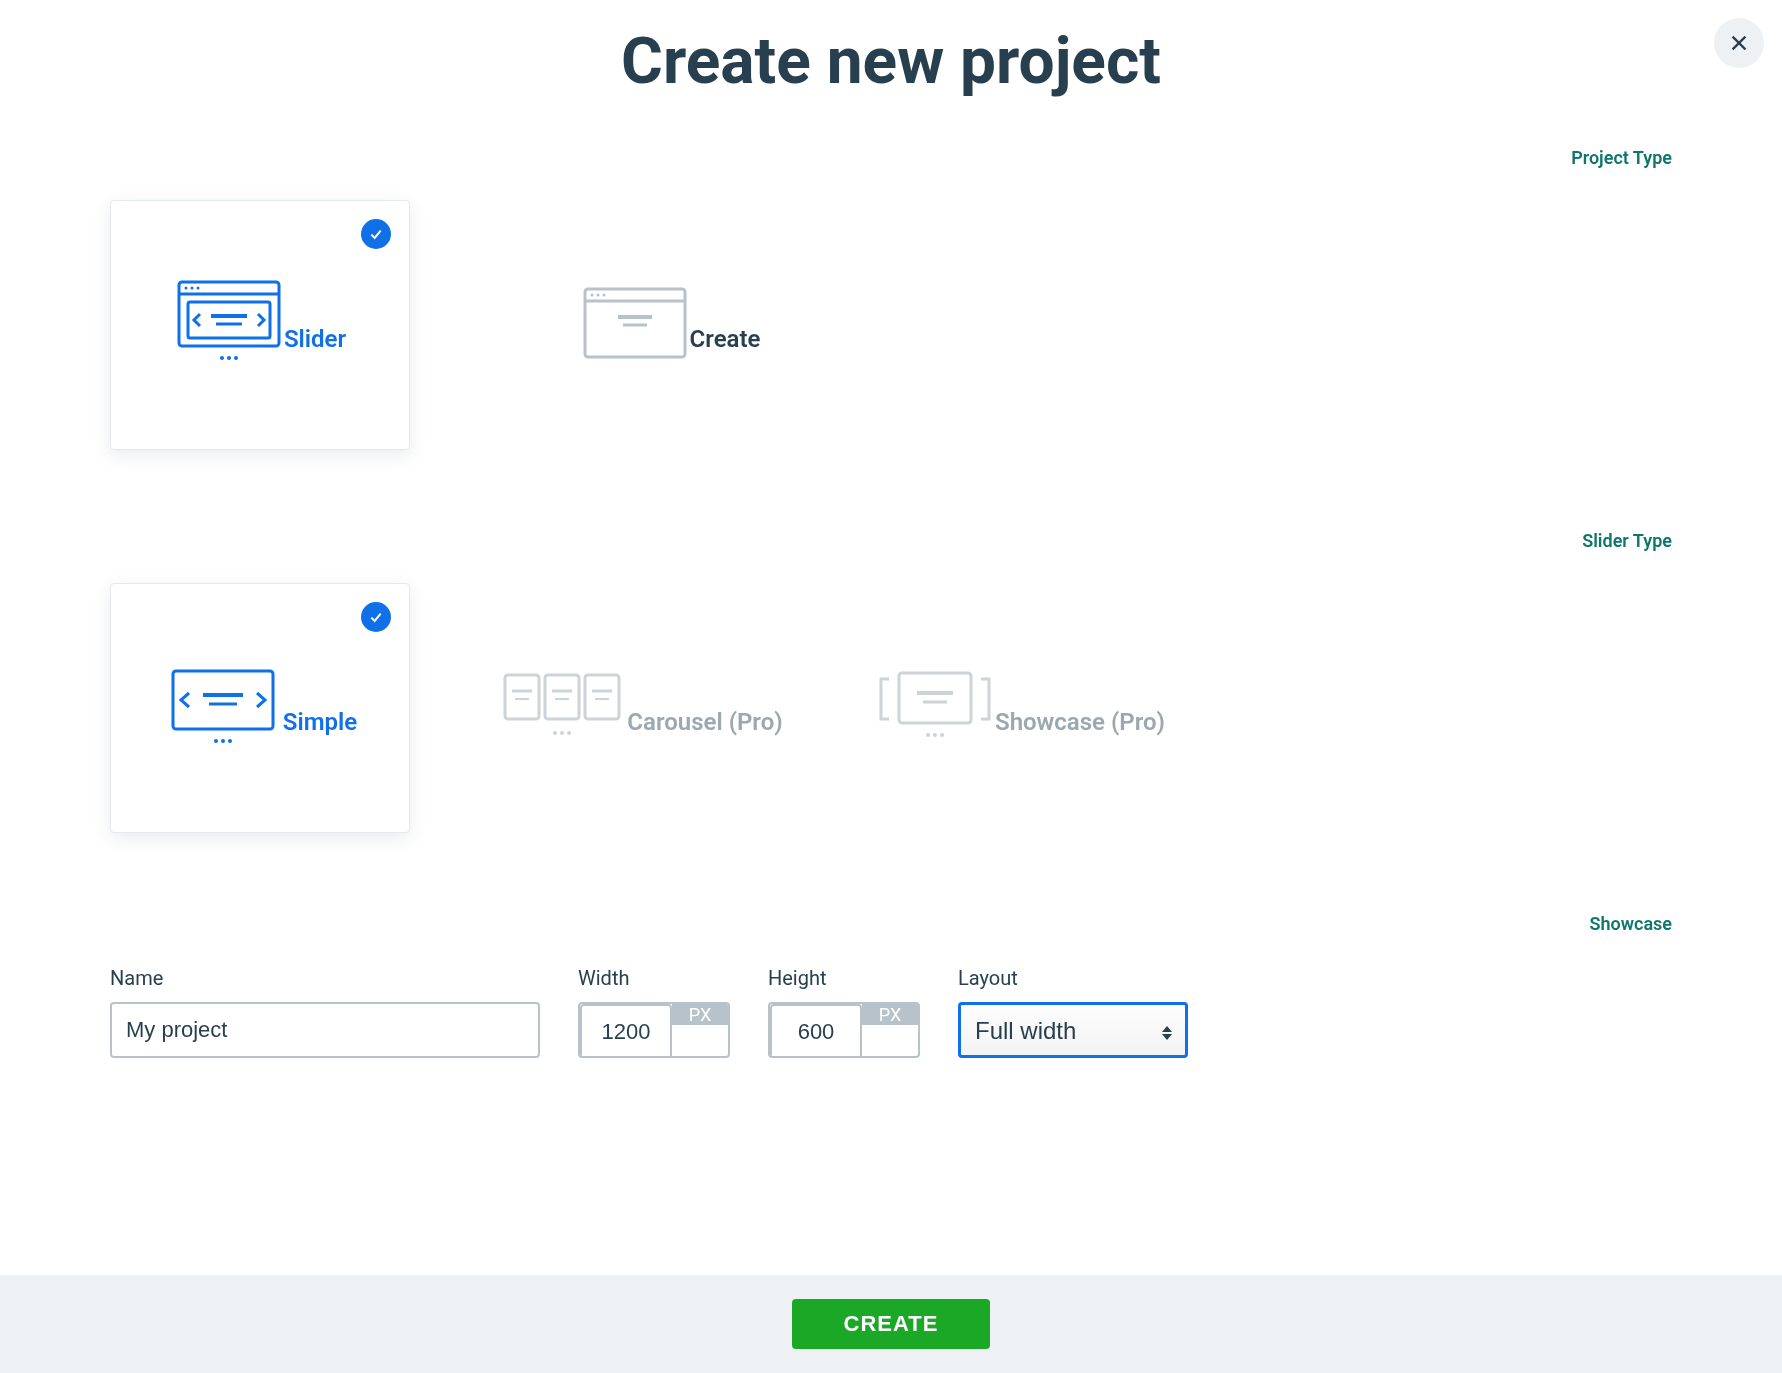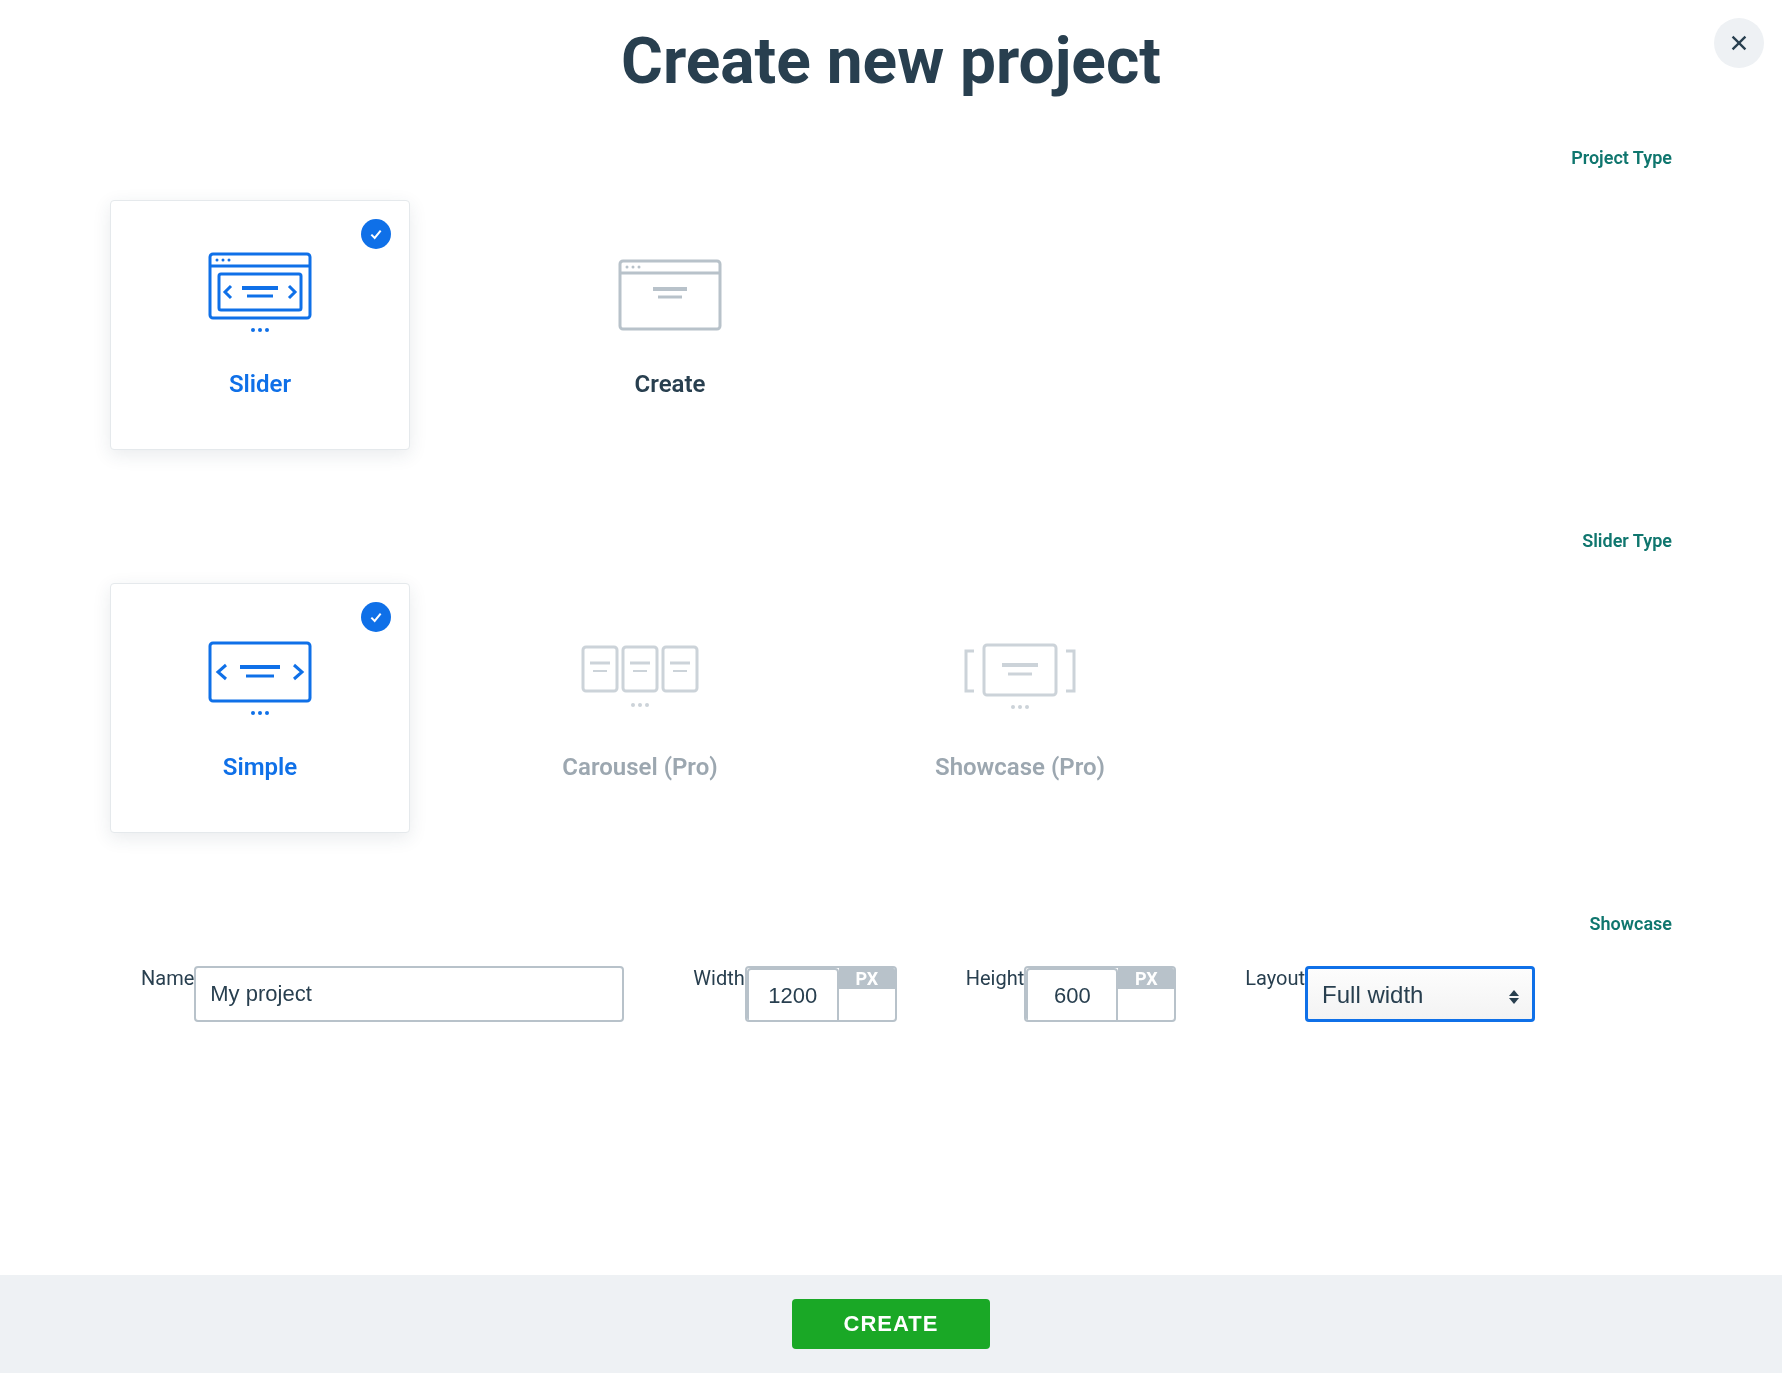--- a/index.html
+++ b/index.html
@@ -58,21 +58,20 @@
       display: flex;
       gap: 110px;
       margin-bottom: 80px;
     }
     .card {
       position: relative;
       width: 300px;
       height: 250px;
       border-radius: 4px;
       display: flex;
-      flex-direction: column;
       align-items: center;
       justify-content: center;
       cursor: pointer;
       background: #fff;
     }
     .card.selected {
       border: 1px solid #e5e9ec;
       box-shadow: 0 5px 18px rgba(40, 63, 79, 0.1);
     }
     .card.deselected {
@@ -117,22 +116,21 @@
       align-items: center;
       justify-content: center;
     }
     .settings-row {
       display: flex;
       gap: 38px;
       margin-top: 32px;
     }
     .field-group {
       display: flex;
-      flex-direction: row;
-      margin-left: 31px;
+      flex-direction: column;
     }
     .field-group label {
       font-size: 20px;
       color: #283f4f;
       margin-bottom: 12px;
       font-weight: 400;
     }
     .field-group input[type="text"],
     .field-group .num-wrap,
     .field-group select {
@@ -158,21 +156,21 @@
       font-size: 22px;
       text-align: center;
       width: 92px;
       outline: none;
       color: #283f4f;
     }
     .num-wrap .unit {
       background: #b8c2ca;
       color: #fff;
       font-size: 18px;
-      font-weight: 700;
+      font-weight: 400;
       display: flex;
       align-items: center;
       justify-content: center;
       width: 56px;
     }
     .layout-field select {
       width: 230px;
       border: 3px solid #0f70e8;
       background: linear-gradient(#fdfdfd, #f3f3f3);
       appearance: none;

